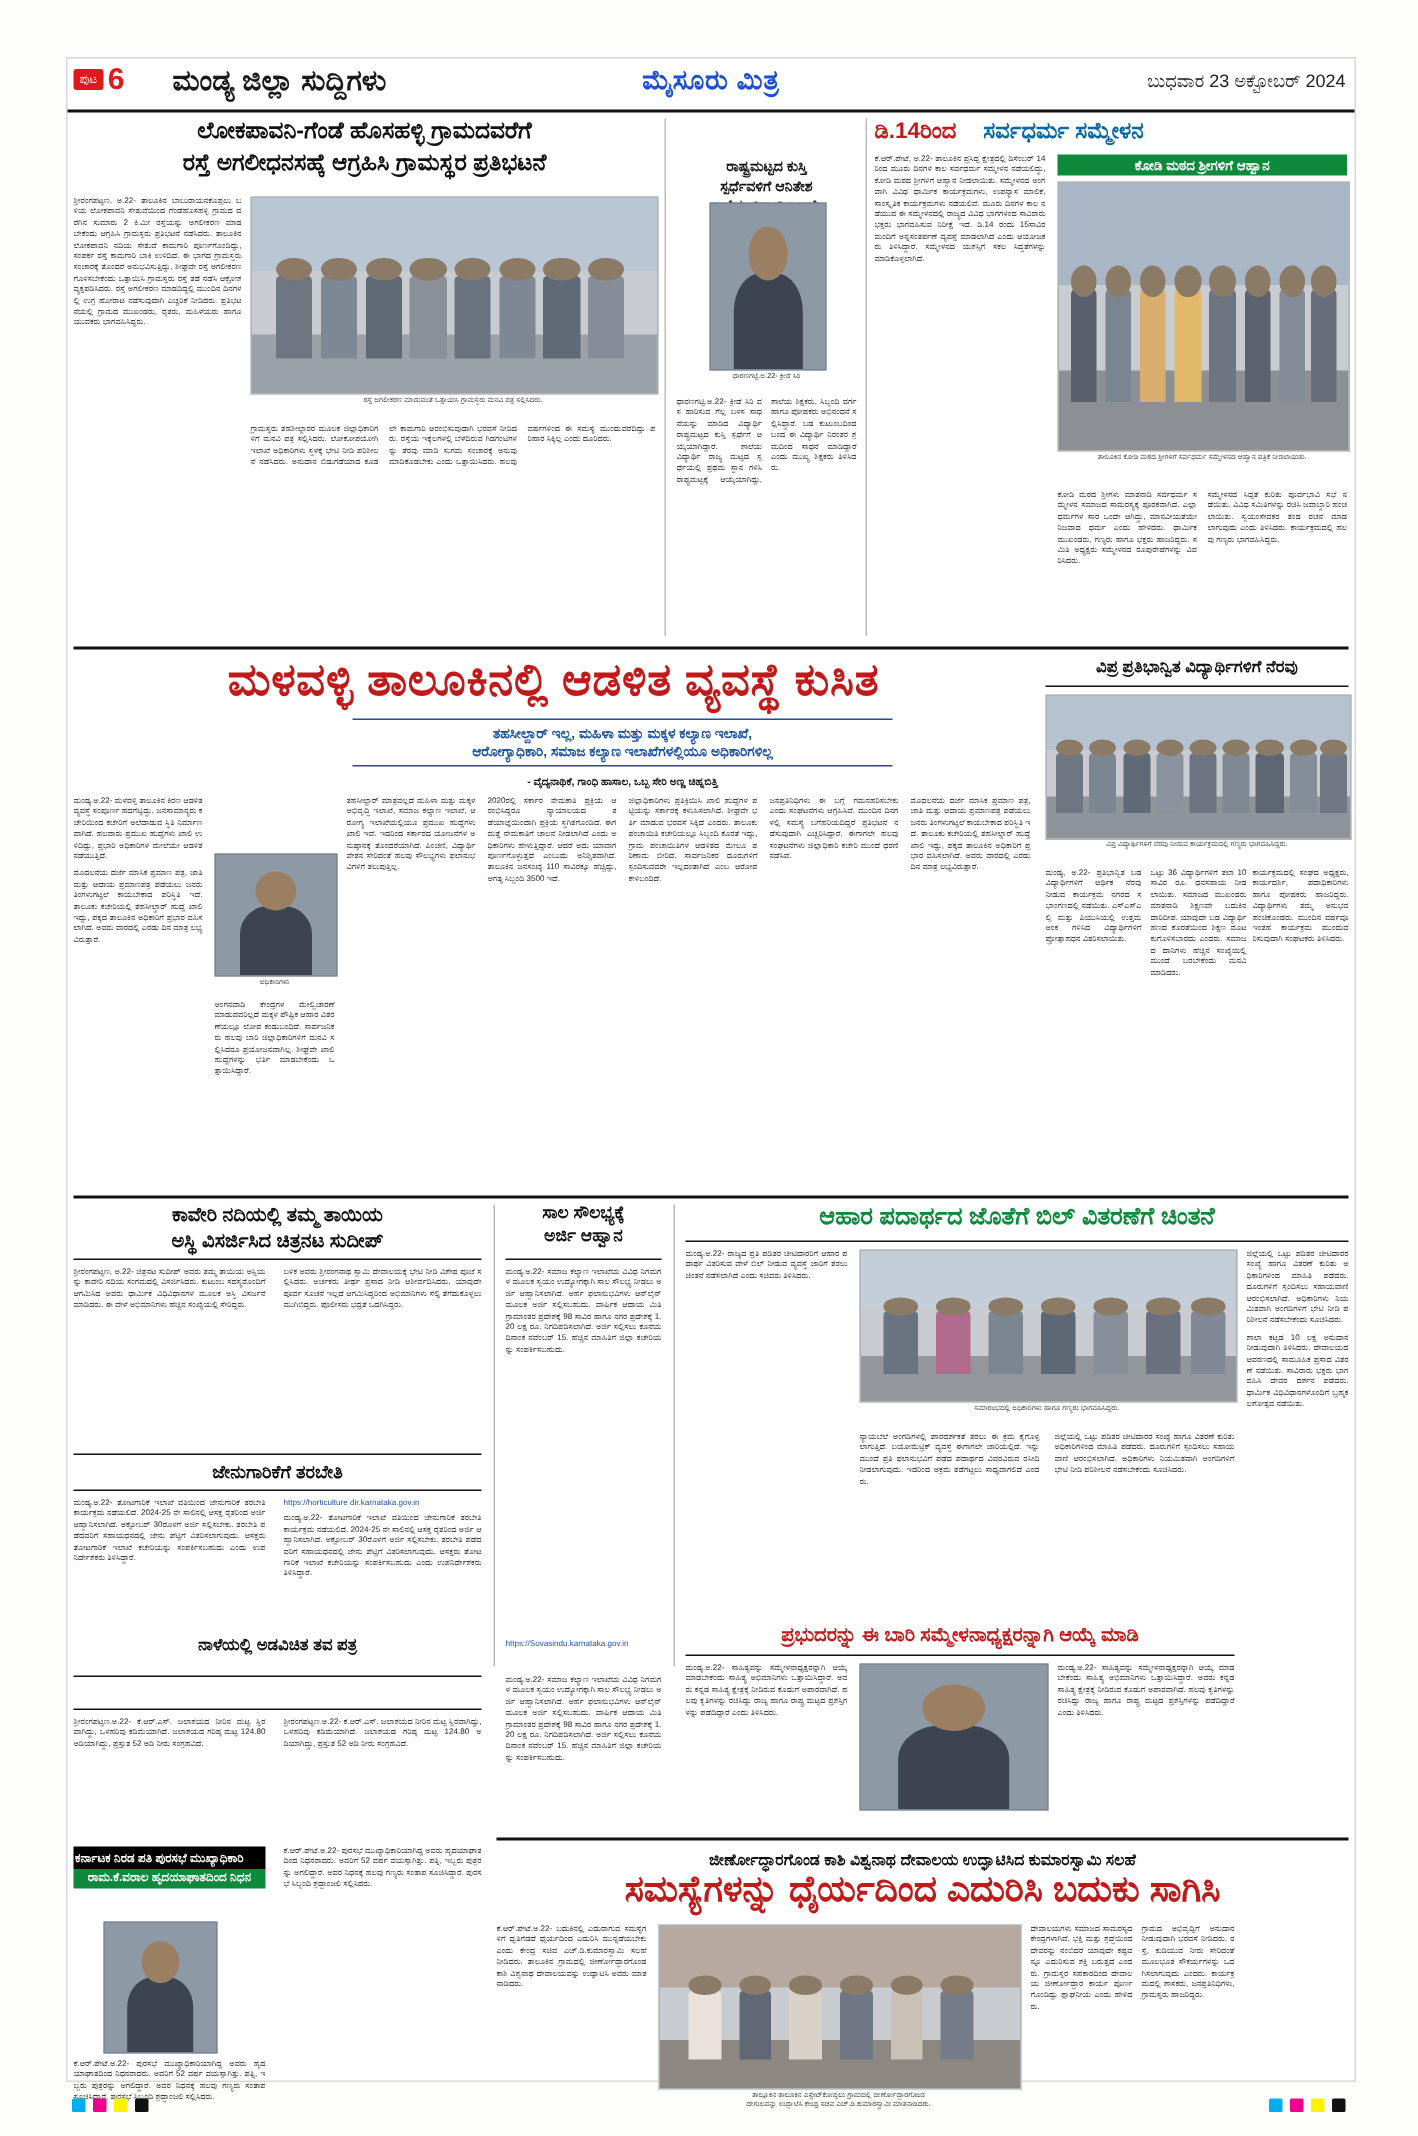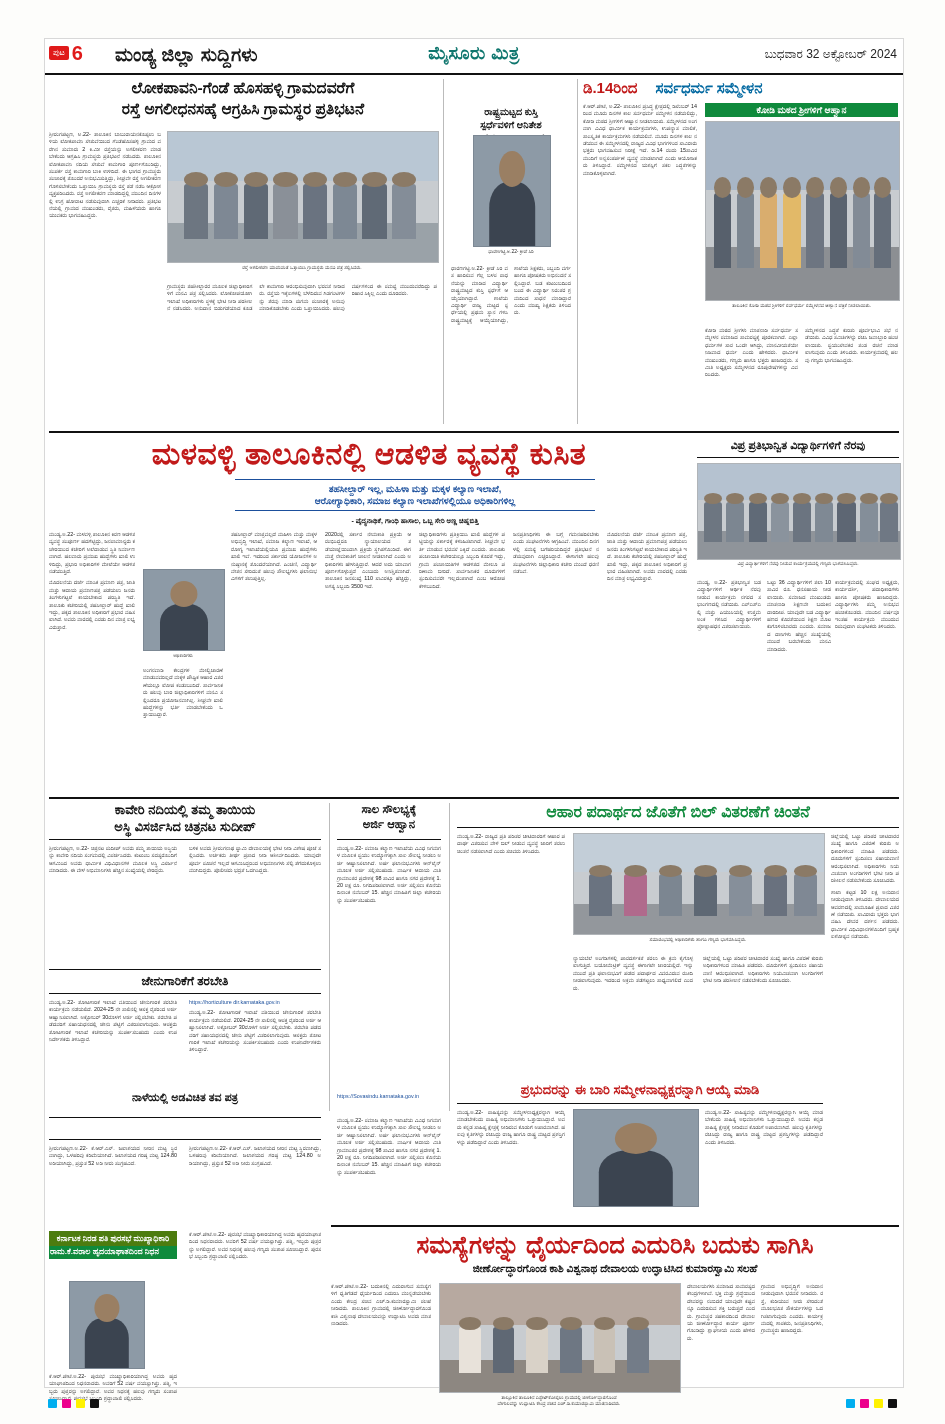--- a/index.html
+++ b/index.html
@@ -32,21 +32,21 @@
     background:#e01a1a;color:#fff;font-size:8px;padding:2px 4px;border-radius:2px;
   }
   .page-badge .num{
     color:#e01a1a;font-weight:bold;font-size:20px;line-height:20px;
   }
   .masthead-title{
     position:absolute;left:70px;top:5px;font-size:19px;font-weight:bold;color:#1a1a1a;
   }
   .masthead-brand{
     position:absolute;left:50%;transform:translateX(-50%);top:4px;
-    font-size:18px;font-weight:bold;color:#0f766e;letter-spacing:.5px;
+    font-size:18px;font-weight:bold;color:#1d4ed8;letter-spacing:.5px;
   }
   .masthead-date{
     position:absolute;right:6px;top:8px;font-size:12px;color:#222;
   }
   
   .col-text{
     font-size:5.4px;line-height:7.4px;text-align:justify;color:#1b1b1b;
     word-break:break-all;
   }
   .headline{
@@ -83,21 +83,21 @@
 <div class="page">
  <div class="sheet">
 
   <div class="masthead">
     <div class="page-badge">
       <span class="lbl">ಪುಟ</span>
       <span class="num">6</span>
     </div>
     <div class="masthead-title">ಮಂಡ್ಯ ಜಿಲ್ಲಾ ಸುದ್ದಿಗಳು</div>
     <div class="masthead-brand">ಮೈಸೂರು ಮಿತ್ರ</div>
-    <div class="masthead-date">ಬುಧವಾರ 32 ಅಕ್ಟೋಬರ್ 2024</div>
+    <div class="masthead-date">ಬುಧವಾರ 23 ಅಕ್ಟೋಬರ್ 2024</div>
   </div>
 
   <div class="box" style="left:4px;top:40px;width:388px;">
     <div class="headline" style="font-size:15.5px;">ಲೋಕಪಾವನಿ-ಗೆಂಡೆ ಹೊಸಹಳ್ಳಿ ಗ್ರಾಮದವರೆಗೆ</div>
     <div class="headline" style="font-size:15.5px;margin-top:3px;">ರಸ್ತೆ ಅಗಲೀಧನಸಹ್ಕೆ ಆಗ್ರಹಿಸಿ ಗ್ರಾಮಸ್ಥರ ಪ್ರತಿಭಟನೆ</div>
   </div>
   <div class="box" style="left:4px;top:92px;width:112px;height:290px;">
     <div class="col-text">ಶ್ರೀರಂಗಪಟ್ಟಣ, ಅ.22- ತಾಲೂಕಿನ ಬಾಬುರಾಯನಕೊಪ್ಪಲು ಬಳಿಯ ಲೋಕಪಾವನಿ ಸೇತುವೆಯಿಂದ ಗೆಂಡೆಹೊಸಹಳ್ಳಿ ಗ್ರಾಮದ ವರೆಗಿನ ಸುಮಾರು 2 ಕಿ.ಮೀ ರಸ್ತೆಯನ್ನು ಅಗಲೀಕರಣ ಮಾಡಬೇಕೆಂದು ಆಗ್ರಹಿಸಿ ಗ್ರಾಮಸ್ಥರು ಪ್ರತಿಭಟನೆ ನಡೆಸಿದರು. ತಾಲೂಕಿನ ಲೋಕಪಾವನಿ ನದಿಯ ಸೇತುವೆ ಕಾಮಗಾರಿ ಪೂರ್ಣಗೊಂಡಿದ್ದು, ಸಂಪರ್ಕ ರಸ್ತೆ ಕಾಮಗಾರಿ ಬಾಕಿ ಉಳಿದಿದೆ. ಈ ಭಾಗದ ಗ್ರಾಮಸ್ಥರು ಸಂಚಾರಕ್ಕೆ ತೊಂದರೆ ಅನುಭವಿಸುತ್ತಿದ್ದು, ಶೀಘ್ರವೇ ರಸ್ತೆ ಅಗಲೀಕರಣಗೊಳಿಸಬೇಕೆಂದು ಒತ್ತಾಯಿಸಿ ಗ್ರಾಮಸ್ಥರು ರಸ್ತೆ ತಡೆ ನಡೆಸಿ ಆಕ್ರೋಶ ವ್ಯಕ್ತಪಡಿಸಿದರು. ರಸ್ತೆ ಅಗಲೀಕರಣ ಮಾಡದಿದ್ದಲ್ಲಿ ಮುಂದಿನ ದಿನಗಳಲ್ಲಿ ಉಗ್ರ ಹೋರಾಟ ನಡೆಸುವುದಾಗಿ ಎಚ್ಚರಿಕೆ ನೀಡಿದರು. ಪ್ರತಿಭಟನೆಯಲ್ಲಿ ಗ್ರಾಮದ ಮುಖಂಡರು, ರೈತರು, ಮಹಿಳೆಯರು ಹಾಗೂ ಯುವಕರು ಭಾಗವಹಿಸಿದ್ದರು.</div>
   </div>
   <div class="box photo" style="left:122px;top:92px;width:270px;height:130px;">
@@ -325,22 +325,22 @@
   </div>
   <div class="hline" style="left:4px;top:1100px;width:272px;"></div>
   <div class="box" style="left:4px;top:1106px;width:128px;height:80px;">
     <div class="col-text">ಶ್ರೀರಂಗಪಟ್ಟಣ.ಅ.22- ಕೆ.ಆರ್.ಎಸ್. ಜಲಾಶಯದ ನೀರಿನ ಮಟ್ಟ ಸ್ಥಿರವಾಗಿದ್ದು, ಒಳಹರಿವು ಕಡಿಮೆಯಾಗಿದೆ. ಜಲಾಶಯದ ಗರಿಷ್ಠ ಮಟ್ಟ 124.80 ಅಡಿಯಾಗಿದ್ದು, ಪ್ರಸ್ತುತ 52 ಅಡಿ ನೀರು ಸಂಗ್ರಹವಿದೆ.</div>
   </div>
   <div class="box" style="left:144px;top:1106px;width:132px;height:80px;">
     <div class="col-text">ಶ್ರೀರಂಗಪಟ್ಟಣ.ಅ.22- ಕೆ.ಆರ್.ಎಸ್. ಜಲಾಶಯದ ನೀರಿನ ಮಟ್ಟ ಸ್ಥಿರವಾಗಿದ್ದು, ಒಳಹರಿವು ಕಡಿಮೆಯಾಗಿದೆ. ಜಲಾಶಯದ ಗರಿಷ್ಠ ಮಟ್ಟ 124.80 ಅಡಿಯಾಗಿದ್ದು, ಪ್ರಸ್ತುತ 52 ಅಡಿ ನೀರು ಸಂಗ್ರಹವಿದೆ.</div>
   </div>
 
   <div class="box" style="left:4px;top:1192px;width:128px;">
-    <div style="background:#4d7c0f;color:#fff;font-weight:bold;font-size:8px;text-align:center;line-height:11px;padding:2px 1px;">ಕರ್ನಾಟಕ ನಿರಡ ಪತಿ ಪುರಸಭೆ ಮುಖ್ಯಾಧಿಕಾರಿ</div>
-    <div style="background:#0f8a3c;color:#fff;font-weight:bold;font-size:8px;line-height:11px;padding:0 1px 2px;">ರಾಮ.ಕೆ.ವರಾಲ ಹೃದಯಾಘಾತದಿಂದ ನಿಧನ</div>
+    <div style="background:#000000;color:#fff;font-weight:bold;font-size:8px;line-height:11px;padding:2px 1px;">ಕರ್ನಾಟಕ ನಿರಡ ಪತಿ ಪುರಸಭೆ ಮುಖ್ಯಾಧಿಕಾರಿ</div>
+    <div style="background:#0f8a3c;color:#fff;font-weight:bold;font-size:8px;text-align:center;line-height:11px;padding:0 1px 2px;">ರಾಮ.ಕೆ.ವರಾಲ ಹೃದಯಾಘಾತದಿಂದ ನಿಧನ</div>
   </div>
   <div class="box portrait" style="left:24px;top:1242px;width:74px;height:86px;">
     <div class="f"></div>
         <div class="h"></div>
   </div>
   <div class="box" style="left:4px;top:1334px;width:128px;height:44px;">
     <div class="col-text">ಕೆ.ಆರ್.ಪೇಟೆ.ಅ.22- ಪುರಸಭೆ ಮುಖ್ಯಾಧಿಕಾರಿಯಾಗಿದ್ದ ಅವರು ಹೃದಯಾಘಾತದಿಂದ ನಿಧನರಾದರು. ಅವರಿಗೆ 52 ವರ್ಷ ವಯಸ್ಸಾಗಿತ್ತು. ಪತ್ನಿ, ಇಬ್ಬರು ಪುತ್ರರನ್ನು ಅಗಲಿದ್ದಾರೆ. ಅವರ ನಿಧನಕ್ಕೆ ಹಲವು ಗಣ್ಯರು ಸಂತಾಪ ಸೂಚಿಸಿದ್ದಾರೆ. ಪುರಸಭೆ ಸಿಬ್ಬಂದಿ ಶ್ರದ್ಧಾಂಜಲಿ ಸಲ್ಲಿಸಿದರು.</div>
   </div>
   <div class="box" style="left:144px;top:1192px;width:132px;height:186px;">
     <div class="col-text">ಕೆ.ಆರ್.ಪೇಟೆ.ಅ.22- ಪುರಸಭೆ ಮುಖ್ಯಾಧಿಕಾರಿಯಾಗಿದ್ದ ಅವರು ಹೃದಯಾಘಾತದಿಂದ ನಿಧನರಾದರು. ಅವರಿಗೆ 52 ವರ್ಷ ವಯಸ್ಸಾಗಿತ್ತು. ಪತ್ನಿ, ಇಬ್ಬರು ಪುತ್ರರನ್ನು ಅಗಲಿದ್ದಾರೆ. ಅವರ ನಿಧನಕ್ಕೆ ಹಲವು ಗಣ್ಯರು ಸಂತಾಪ ಸೂಚಿಸಿದ್ದಾರೆ. ಪುರಸಭೆ ಸಿಬ್ಬಂದಿ ಶ್ರದ್ಧಾಂಜಲಿ ಸಲ್ಲಿಸಿದರು.</div>
@@ -421,22 +421,22 @@
   <div class="box portrait" style="left:528px;top:1070px;width:124px;height:96px;">
     <div class="f"></div>
         <div class="h"></div>
   </div>
   <div class="box" style="left:660px;top:1070px;width:118px;height:110px;">
     <div class="col-text">ಮಂಡ್ಯ.ಅ.22- ಸಾಹಿತ್ಯವನ್ನು ಸಮ್ಮೇಳನಾಧ್ಯಕ್ಷರನ್ನಾಗಿ ಆಯ್ಕೆ ಮಾಡಬೇಕೆಂದು ಸಾಹಿತ್ಯ ಅಭಿಮಾನಿಗಳು ಒತ್ತಾಯಿಸಿದ್ದಾರೆ. ಅವರು ಕನ್ನಡ ಸಾಹಿತ್ಯ ಕ್ಷೇತ್ರಕ್ಕೆ ನೀಡಿರುವ ಕೊಡುಗೆ ಅಪಾರವಾಗಿದೆ. ಹಲವು ಕೃತಿಗಳನ್ನು ರಚಿಸಿದ್ದು ರಾಜ್ಯ ಹಾಗೂ ರಾಷ್ಟ್ರ ಮಟ್ಟದ ಪ್ರಶಸ್ತಿಗಳನ್ನು ಪಡೆದಿದ್ದಾರೆ ಎಂದು ತಿಳಿಸಿದರು.</div>
   </div>
 
   <div class="hline" style="left:286px;top:1186px;width:568px;height:2px;"></div>
   <div class="box" style="left:286px;top:1192px;width:568px;">
+    <div class="headline" style="font-size:10.5px;color:#111;margin-top:3px;">ಜೀರ್ಣೋದ್ಧಾರಗೊಂಡ ಕಾಶಿ ವಿಶ್ವನಾಥ ದೇವಾಲಯ ಉದ್ಘಾಟಿಸಿದ ಕುಮಾರಸ್ವಾಮಿ ಸಲಹೆ</div>
     <div class="headline" style="font-size:24px;color:#c11a1a;">ಸಮಸ್ಯೆಗಳನ್ನು ಧೈರ್ಯದಿಂದ ಎದುರಿಸಿ ಬದುಕು ಸಾಗಿಸಿ</div>
-    <div class="headline" style="font-size:10.5px;color:#111;margin-top:3px;">ಜೀರ್ಣೋದ್ಧಾರಗೊಂಡ ಕಾಶಿ ವಿಶ್ವನಾಥ ದೇವಾಲಯ ಉದ್ಘಾಟಿಸಿದ ಕುಮಾರಸ್ವಾಮಿ ಸಲಹೆ</div>
   </div>
   <div class="box" style="left:286px;top:1244px;width:100px;height:132px;">
     <div class="col-text">ಕೆ.ಆರ್.ಪೇಟೆ.ಅ.22- ಬದುಕಿನಲ್ಲಿ ಎದುರಾಗುವ ಸಮಸ್ಯೆಗಳಿಗೆ ಧೃತಿಗೆಡದೆ ಧೈರ್ಯದಿಂದ ಎದುರಿಸಿ ಮುನ್ನಡೆಯಬೇಕು ಎಂದು ಕೇಂದ್ರ ಸಚಿವ ಎಚ್.ಡಿ.ಕುಮಾರಸ್ವಾಮಿ ಸಲಹೆ ನೀಡಿದರು. ತಾಲೂಕಿನ ಗ್ರಾಮದಲ್ಲಿ ಜೀರ್ಣೋದ್ಧಾರಗೊಂಡ ಕಾಶಿ ವಿಶ್ವನಾಥ ದೇವಾಲಯವನ್ನು ಉದ್ಘಾಟಿಸಿ ಅವರು ಮಾತನಾಡಿದರು.</div>
   </div>
   <div class="box photo" style="left:394px;top:1244px;width:240px;height:108px;">
     <div class="sky" style="background:#b7a9a0;"></div>
         <div class="ground" style="background:#8d8781;"></div>
     <div class="p" style="left:8%;background:#e8e2da;">
           <div class="head"></div>
         </div>

